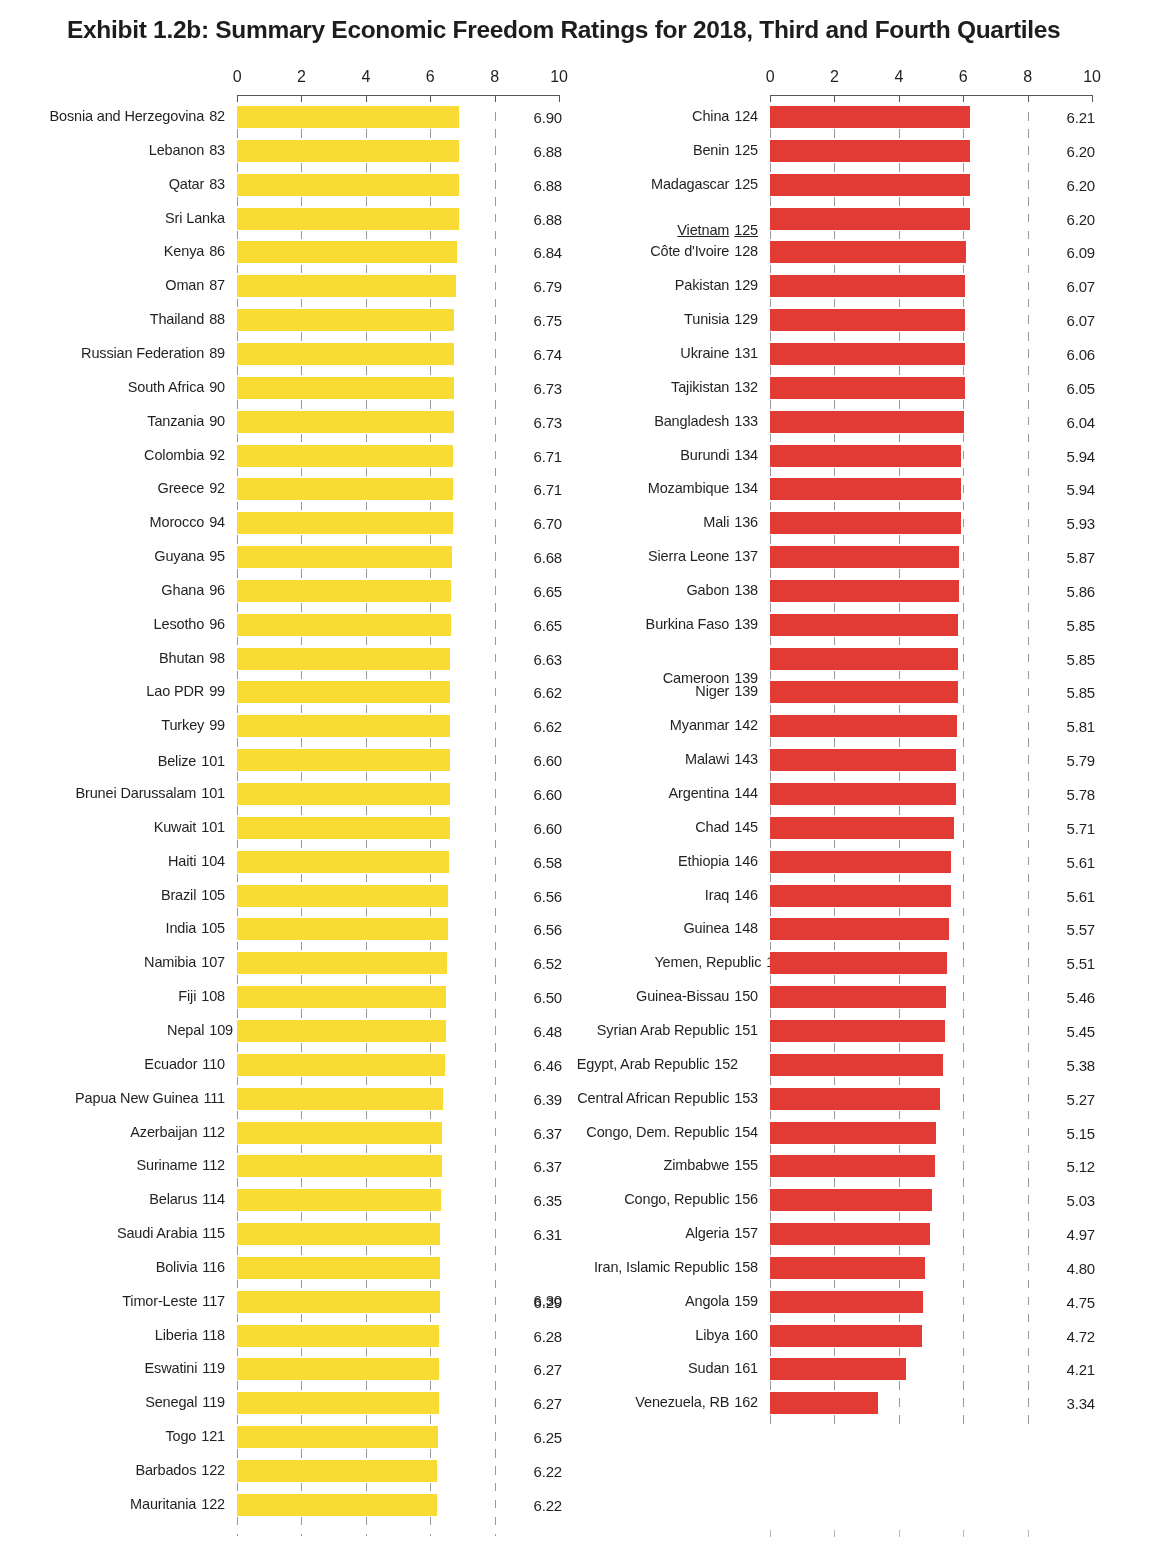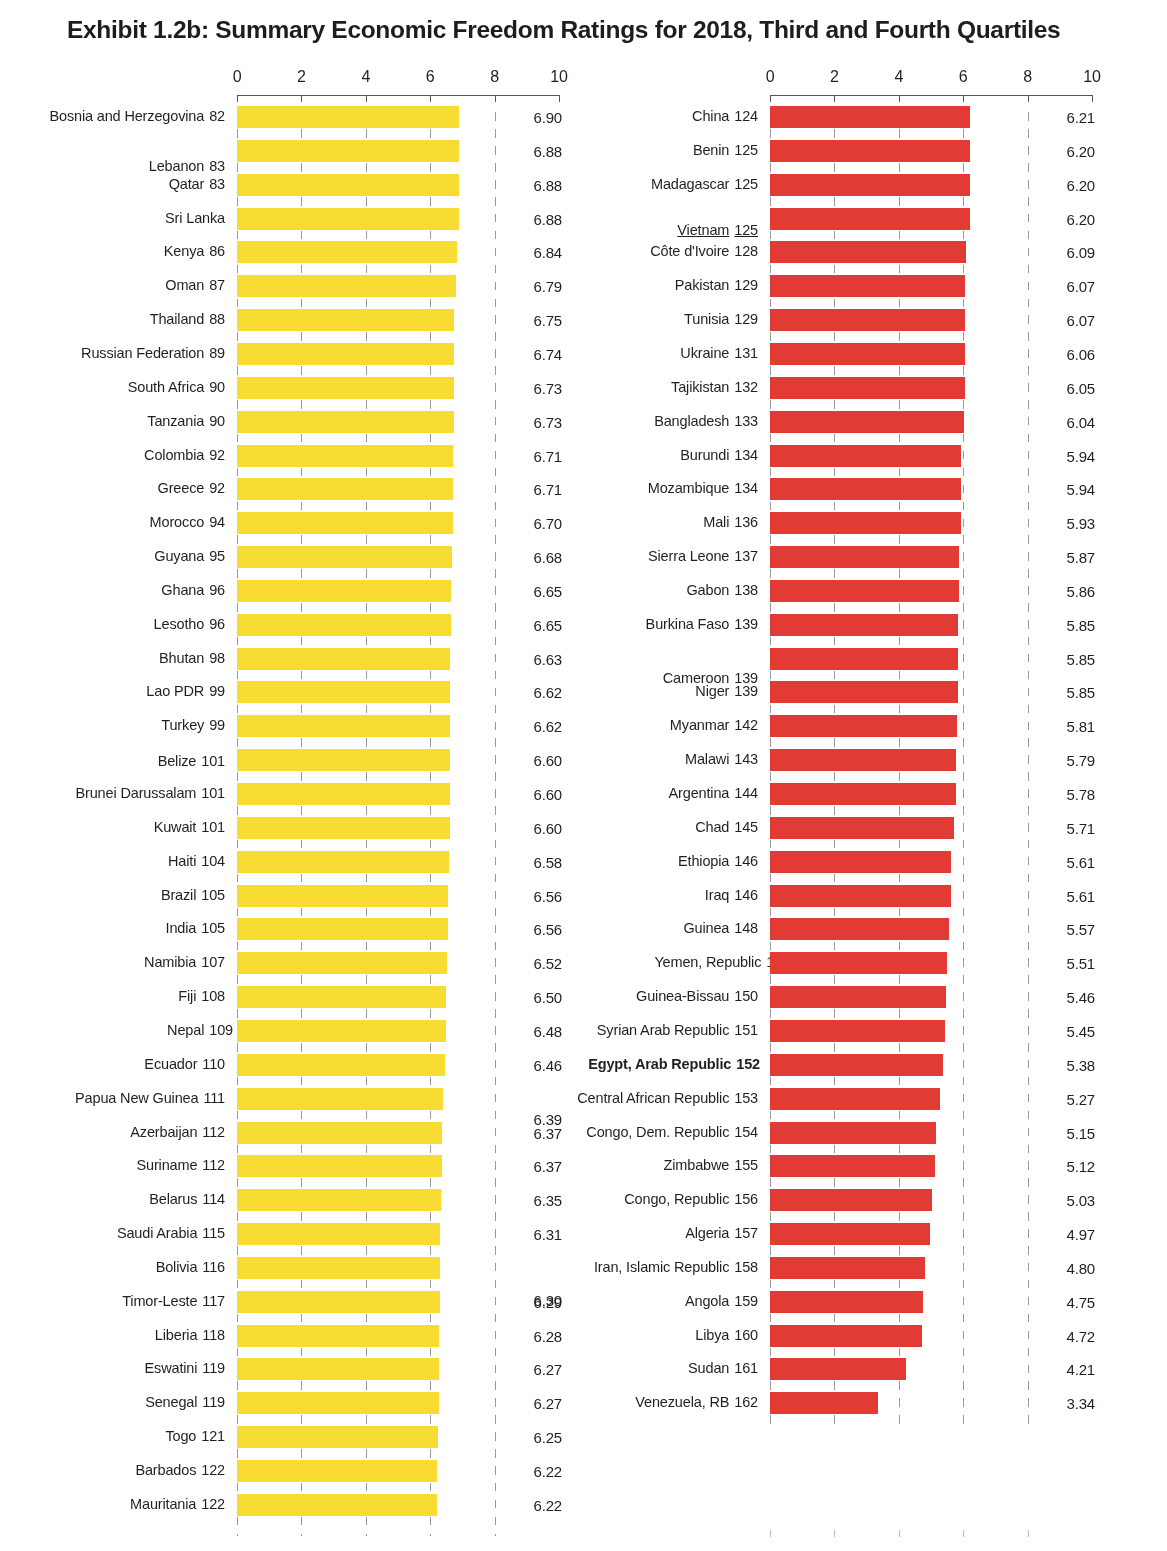--- a/index.html
+++ b/index.html
@@ -50,21 +50,21 @@
       <div class="axis-tick" style="left: 494.6px; background: rgb(85, 86, 90);"></div>
       <div class="axis-tick" style="left: 559px; background: rgb(85, 86, 90);"></div>
       <div class="gridline" style="left: 237px; top: 104px; height: 1432px; background: repeating-linear-gradient(transparent 0px, transparent 8.46px, rgb(153, 153, 153) 8.46px, rgb(153, 153, 153) 16.92px);"></div>
       <div class="gridline" style="left: 301.4px; top: 104px; height: 1432px; background: repeating-linear-gradient(transparent 0px, transparent 8.46px, rgb(153, 153, 153) 8.46px, rgb(153, 153, 153) 16.92px);"></div>
       <div class="gridline" style="left: 365.8px; top: 104px; height: 1432px; background: repeating-linear-gradient(transparent 0px, transparent 8.46px, rgb(153, 153, 153) 8.46px, rgb(153, 153, 153) 16.92px);"></div>
       <div class="gridline" style="left: 430.2px; top: 104px; height: 1432px; background: repeating-linear-gradient(transparent 0px, transparent 8.46px, rgb(153, 153, 153) 8.46px, rgb(153, 153, 153) 16.92px);"></div>
       <div class="gridline" style="left: 494.6px; top: 104px; height: 1432px; background: repeating-linear-gradient(transparent 0px, transparent 8.46px, rgb(153, 153, 153) 8.46px, rgb(153, 153, 153) 16.92px);"></div>
       <div class="country-label" style="left: 24px; width: 201px; top: 108px;"><span>Bosnia and Herzegovina</span><span class="rank-number">82</span></div>
       <div class="bar" style="left: 237px; top: 106px; width: 222.18px; background: rgb(248, 220, 51);"></div>
       <div class="value-label" style="left: 510px; top: 109px;">6.90</div>
-      <div class="country-label" style="left: 24px; width: 201px; top: 141.85px; margin-top: 16px;"><span>Lebanon</span><span class="rank-number">83</span></div>
+      <div class="country-label" style="left: 24px; width: 201px; top: 141.85px;"><span>Lebanon</span><span class="rank-number">83</span></div>
       <div class="bar" style="left: 237px; top: 139.85px; width: 221.536px; background: rgb(248, 220, 51);"></div>
       <div class="value-label" style="left: 510px; top: 142.85px;">6.88</div>
       <div class="country-label" style="left: 24px; width: 201px; top: 175.7px;"><span>Qatar</span><span class="rank-number">83</span></div>
       <div class="bar" style="left: 237px; top: 173.7px; width: 221.536px; background: rgb(248, 220, 51);"></div>
       <div class="value-label" style="left: 510px; top: 176.7px;">6.88</div>
       <div class="country-label" style="left: 24px; width: 201px; top: 209.55px;"><span>Sri Lanka</span></div>
       <div class="bar" style="left: 237px; top: 207.55px; width: 221.536px; background: rgb(248, 220, 51);"></div>
       <div class="value-label" style="left: 510px; top: 210.55px;">6.88</div>
       <div class="country-label" style="left: 24px; width: 201px; top: 243.4px;"><span>Kenya</span><span class="rank-number">86</span></div>
       <div class="bar" style="left: 237px; top: 241.4px; width: 220.248px; background: rgb(248, 220, 51);"></div>
@@ -136,21 +136,21 @@
       <div class="bar" style="left: 237px; top: 986.1px; width: 209.3px; background: rgb(248, 220, 51);"></div>
       <div class="value-label" style="left: 510px; top: 989.1px;">6.50</div>
       <div class="country-label" style="left: 32px; width: 201px; top: 1021.95px;"><span>Nepal</span><span class="rank-number">109</span></div>
       <div class="bar" style="left: 237px; top: 1019.95px; width: 208.656px; background: rgb(248, 220, 51);"></div>
       <div class="value-label" style="left: 510px; top: 1022.95px;">6.48</div>
       <div class="country-label" style="left: 24px; width: 201px; top: 1055.8px;"><span>Ecuador</span><span class="rank-number">110</span></div>
       <div class="bar" style="left: 237px; top: 1053.8px; width: 208.012px; background: rgb(248, 220, 51);"></div>
       <div class="value-label" style="left: 510px; top: 1056.8px;">6.46</div>
       <div class="country-label" style="left: 24px; width: 201px; top: 1089.65px;"><span>Papua New Guinea</span><span class="rank-number">111</span></div>
       <div class="bar" style="left: 237px; top: 1087.65px; width: 205.758px; background: rgb(248, 220, 51);"></div>
-      <div class="value-label" style="left: 510px; top: 1090.65px; margin-top: 20px;">6.39</div>
+      <div class="value-label" style="left: 510px; top: 1090.65px;">6.39</div>
       <div class="country-label" style="left: 24px; width: 201px; top: 1123.5px;"><span>Azerbaijan</span><span class="rank-number">112</span></div>
       <div class="bar" style="left: 237px; top: 1121.5px; width: 205.114px; background: rgb(248, 220, 51);"></div>
       <div class="value-label" style="left: 510px; top: 1124.5px;">6.37</div>
       <div class="country-label" style="left: 24px; width: 201px; top: 1157.35px;"><span>Suriname</span><span class="rank-number">112</span></div>
       <div class="bar" style="left: 237px; top: 1155.35px; width: 205.114px; background: rgb(248, 220, 51);"></div>
       <div class="value-label" style="left: 510px; top: 1158.35px;">6.37</div>
       <div class="country-label" style="left: 24px; width: 201px; top: 1191.2px;"><span>Belarus</span><span class="rank-number">114</span></div>
       <div class="bar" style="left: 237px; top: 1189.2px; width: 204.47px; background: rgb(248, 220, 51);"></div>
       <div class="value-label" style="left: 510px; top: 1192.2px;">6.35</div>
       <div class="country-label" style="left: 24px; width: 201px; top: 1225.05px;"><span>Saudi Arabia</span><span class="rank-number">115</span></div>
@@ -282,21 +282,21 @@
       <div class="value-label" style="left: 1043px; top: 921.4px;">5.57</div>
       <div class="country-label" style="left: 584px; width: 206px; top: 954.25px;"><span>Yemen, Republic</span><span class="rank-number">149</span></div>
       <div class="bar" style="left: 770px; top: 952.25px; width: 177.422px; background: rgb(226, 59, 53);"></div>
       <div class="value-label" style="left: 1043px; top: 955.25px;">5.51</div>
       <div class="country-label" style="left: 552px; width: 206px; top: 988.1px;"><span>Guinea-Bissau</span><span class="rank-number">150</span></div>
       <div class="bar" style="left: 770px; top: 986.1px; width: 175.812px; background: rgb(226, 59, 53);"></div>
       <div class="value-label" style="left: 1043px; top: 989.1px;">5.46</div>
       <div class="country-label" style="left: 552px; width: 206px; top: 1021.95px;"><span>Syrian Arab Republic</span><span class="rank-number">151</span></div>
       <div class="bar" style="left: 770px; top: 1019.95px; width: 175.49px; background: rgb(226, 59, 53);"></div>
       <div class="value-label" style="left: 1043px; top: 1022.95px;">5.45</div>
-      <div class="country-label" style="left: 554px; width: 206px; top: 1055.8px; font-weight: bold;"><span>Egypt, Arab Republic</span><span class="rank-number">152</span></div>
+      <div class="country-label" style="left: 532px; width: 206px; top: 1055.8px;"><span>Egypt, Arab Republic</span><span class="rank-number">152</span></div>
       <div class="bar" style="left: 770px; top: 1053.8px; width: 173.236px; background: rgb(226, 59, 53);"></div>
       <div class="value-label" style="left: 1043px; top: 1056.8px;">5.38</div>
       <div class="country-label" style="left: 552px; width: 206px; top: 1089.65px;"><span>Central African Republic</span><span class="rank-number">153</span></div>
       <div class="bar" style="left: 770px; top: 1087.65px; width: 169.694px; background: rgb(226, 59, 53);"></div>
       <div class="value-label" style="left: 1043px; top: 1090.65px;">5.27</div>
       <div class="country-label" style="left: 552px; width: 206px; top: 1123.5px;"><span>Congo, Dem. Republic</span><span class="rank-number">154</span></div>
       <div class="bar" style="left: 770px; top: 1121.5px; width: 165.83px; background: rgb(226, 59, 53);"></div>
       <div class="value-label" style="left: 1043px; top: 1124.5px;">5.15</div>
       <div class="country-label" style="left: 552px; width: 206px; top: 1157.35px;"><span>Zimbabwe</span><span class="rank-number">155</span></div>
       <div class="bar" style="left: 770px; top: 1155.35px; width: 164.864px; background: rgb(226, 59, 53);"></div>

